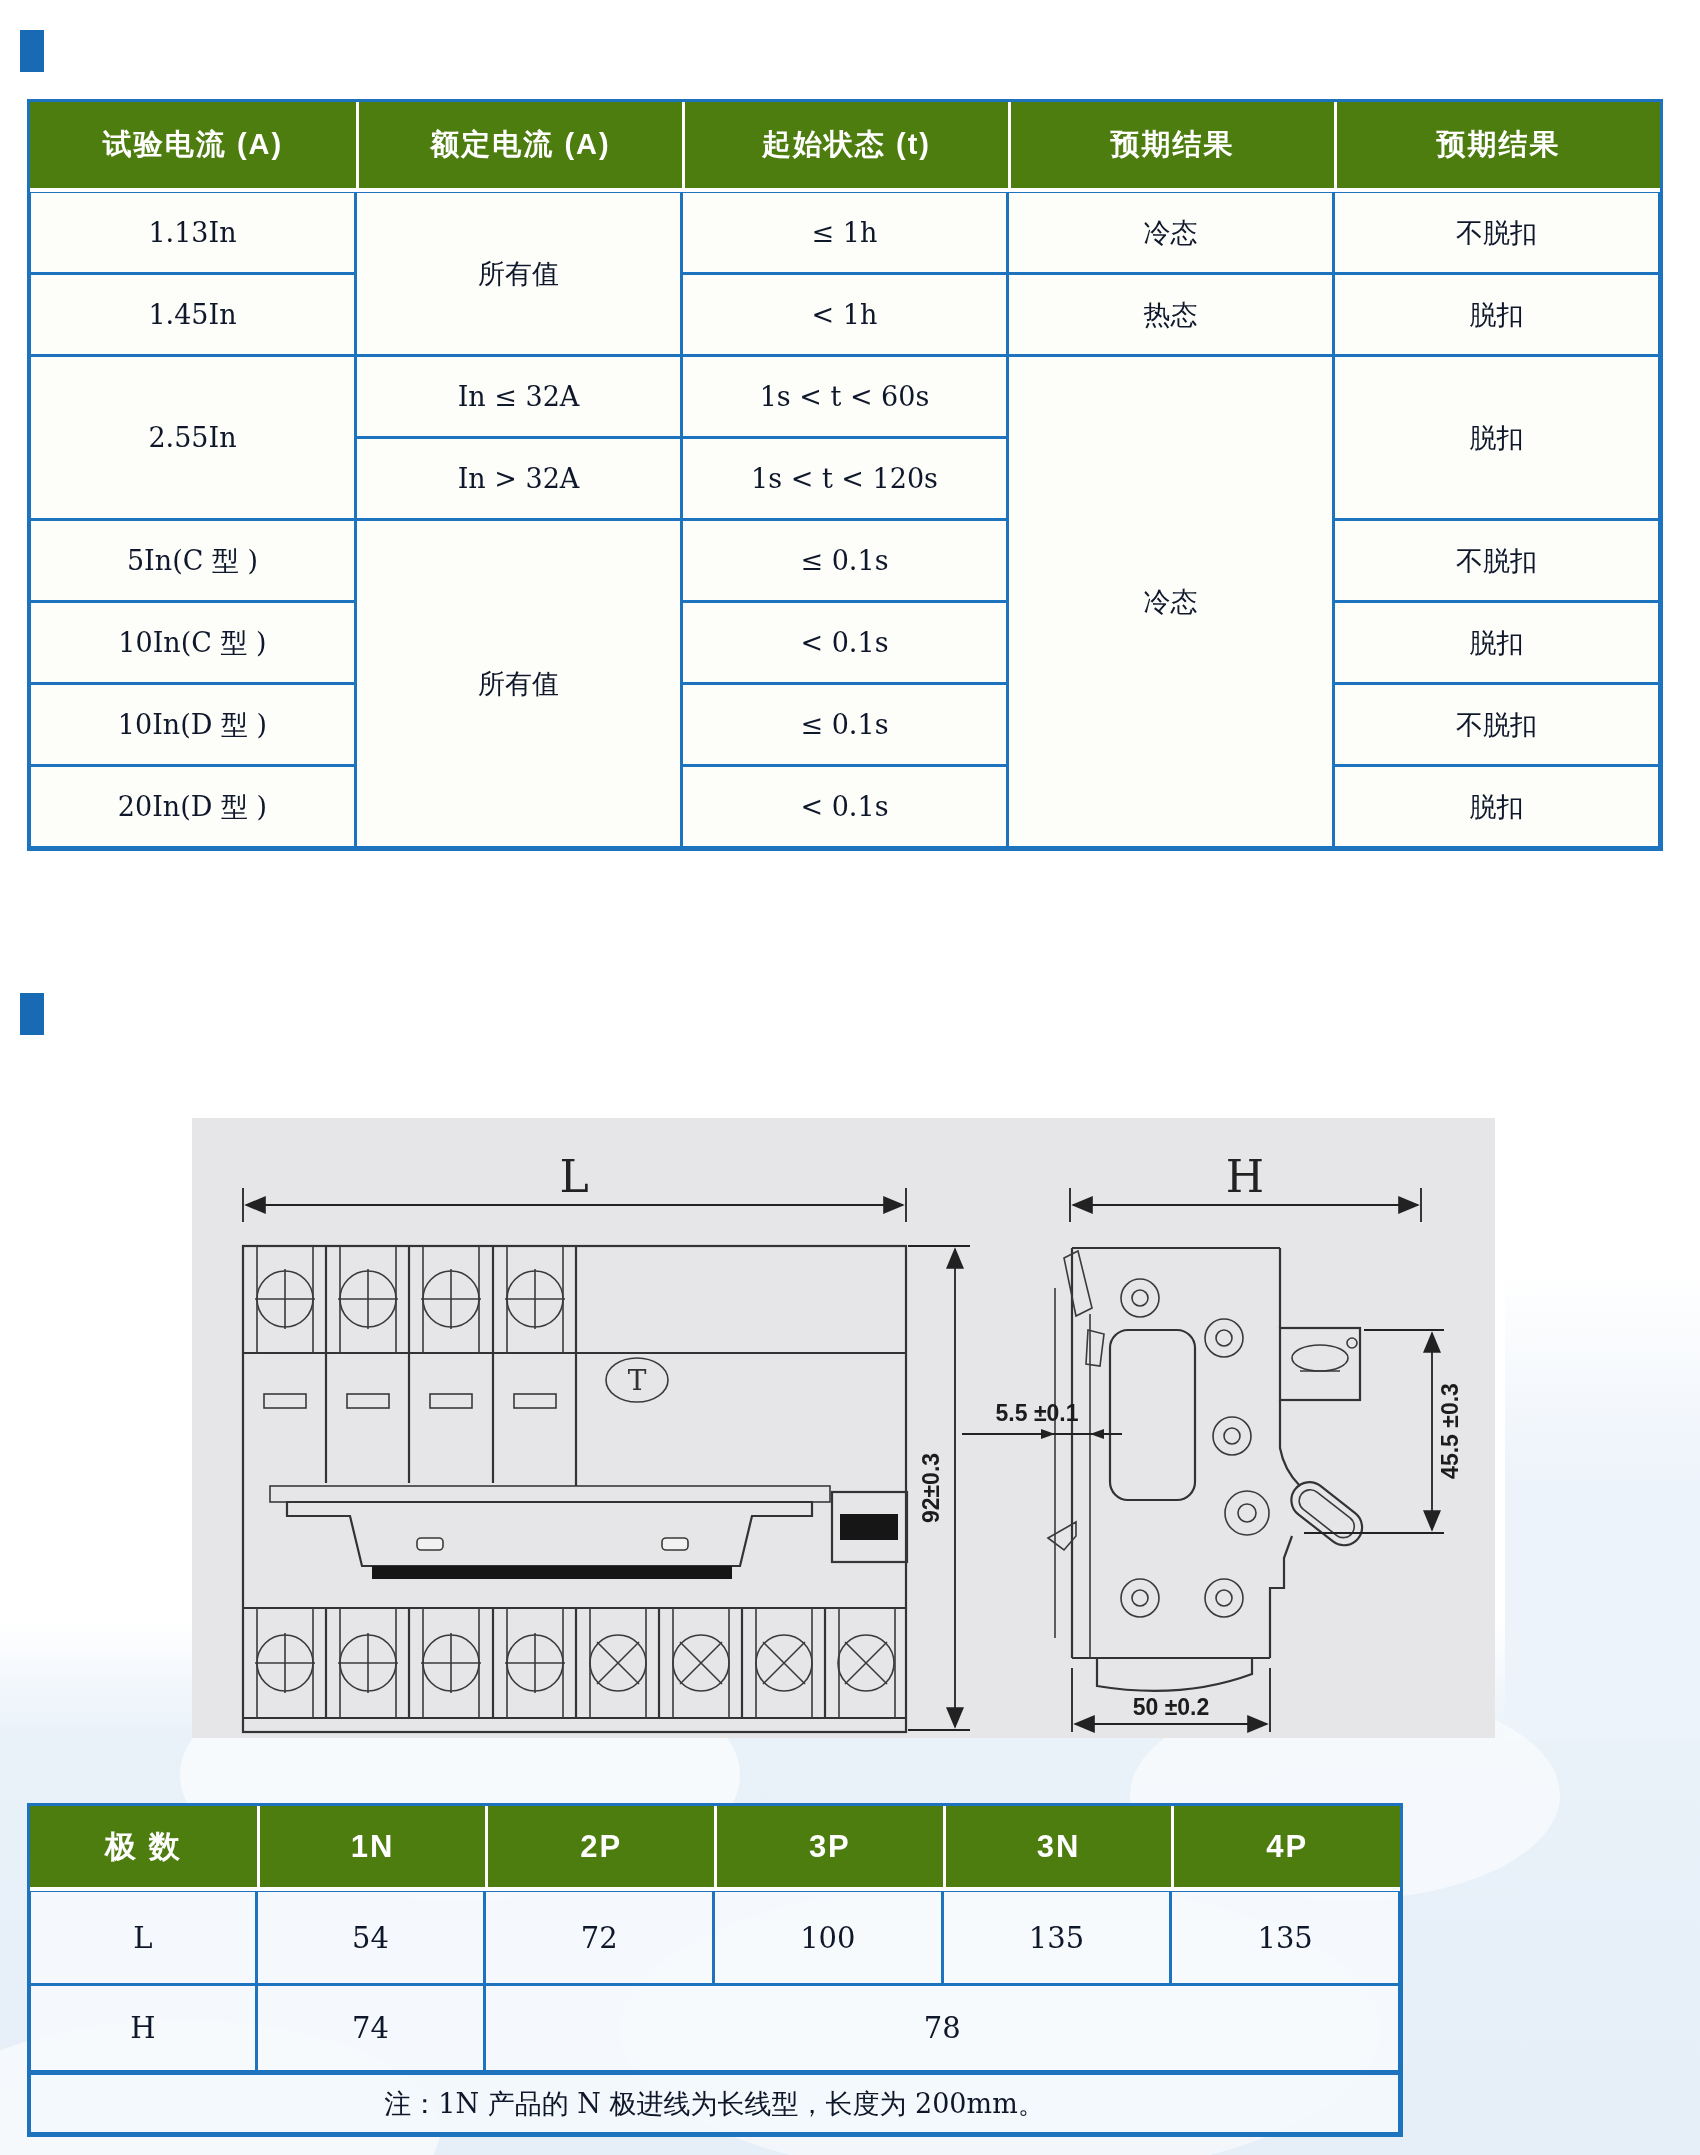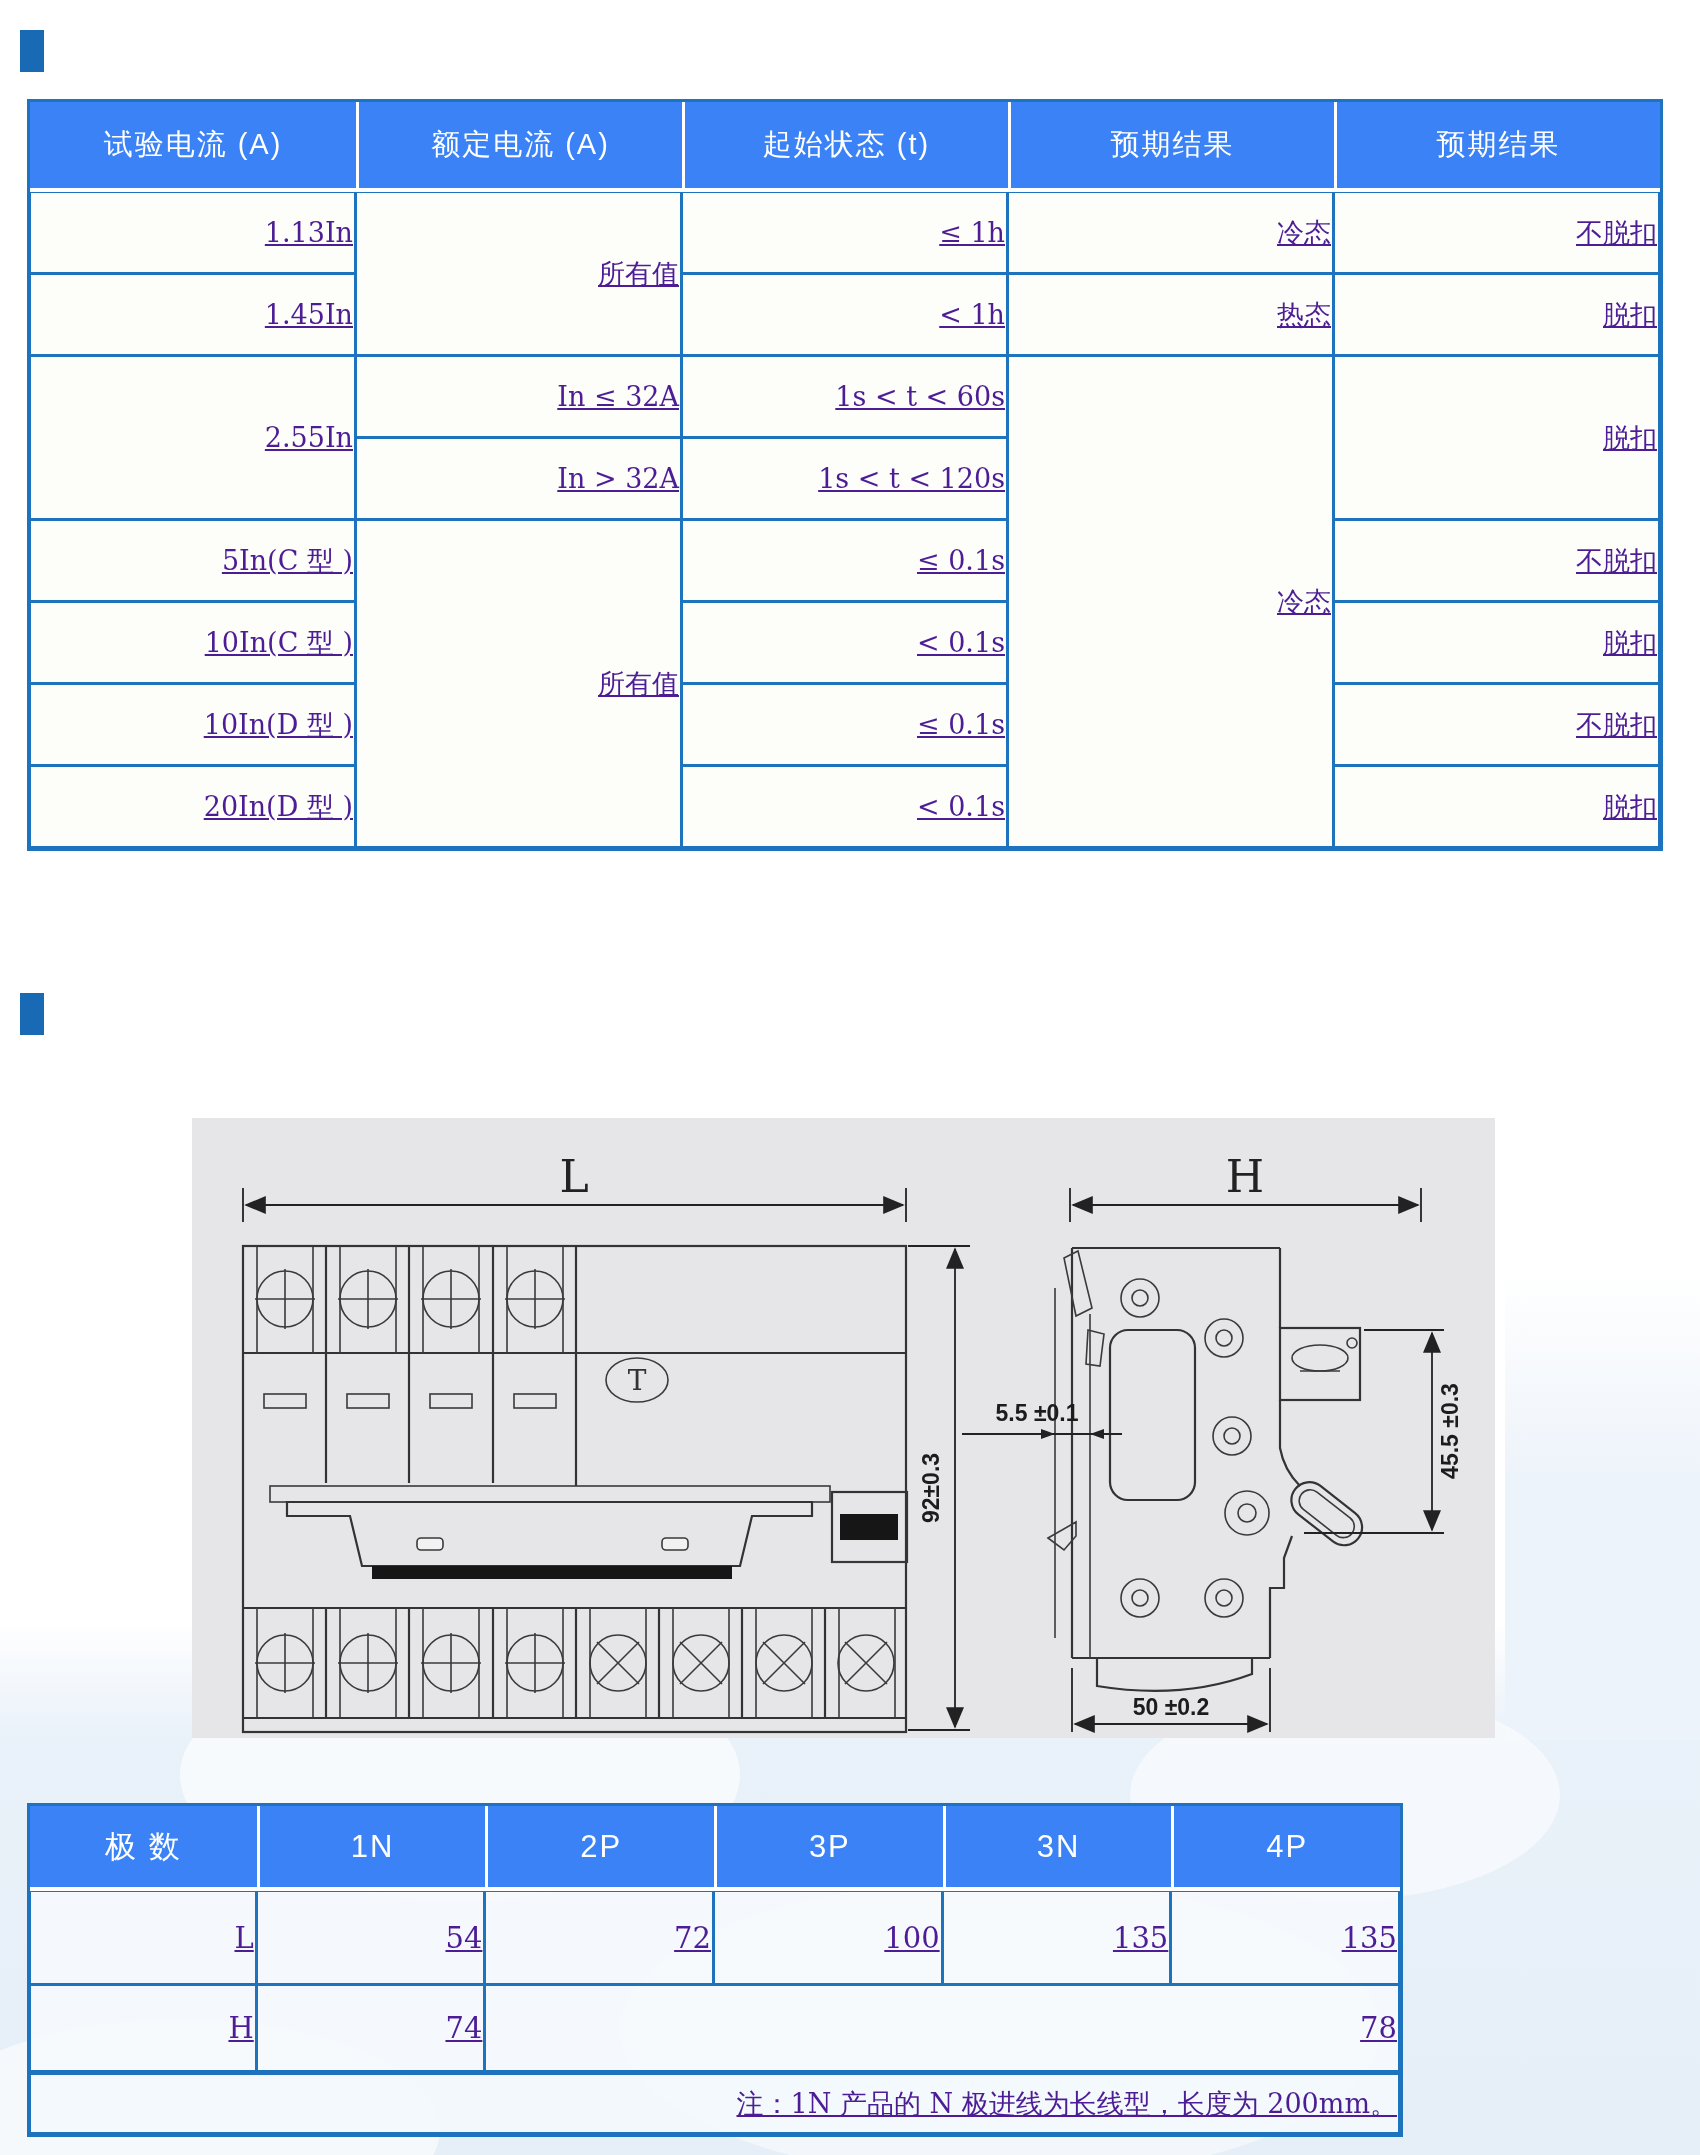--- a/index.html
+++ b/index.html
@@ -24,29 +24,29 @@
   .sec-head{position:absolute;left:20px;display:flex;align-items:center;}
   .sec-square{width:24px;height:42px;background:#176ab3;margin-right:26px;}
   .sec-title{font-size:39px;font-weight:700;color:#4d4d4d;letter-spacing:2px;}
   .sec5{top:30px;}
   .sec6{top:993px;}
 
   
   table.doc{border-collapse:separate;border-spacing:0;table-layout:fixed;
     border:3px solid #1e73bf;}
   table.doc th{
-    background:#3b82f6;color:#fff;font-weight:400;text-align:center;vertical-align:middle;
+    background:#4d7c0f;color:#fff;font-weight:700;text-align:center;vertical-align:middle;
     border-left:3px solid #ffffff;border-bottom:4px solid #ffffff;border-top:0;border-right:0;
     letter-spacing:2px;}
   table.doc th:first-child{border-left:0;}
   table.doc td{
     border-right:2px solid #1e73bf;border-bottom:2px solid #1e73bf;
     border-left:1px solid #1e73bf;border-top:1px solid #1e73bf;
-    text-align:right;vertical-align:middle;
-    font-family:"DejaVu Serif", serif;color:#4c1d95;text-decoration:underline;}
+    text-align:center;vertical-align:middle;
+    font-family:"DejaVu Serif", serif;color:#0f172a;}
 
   
   .trip-wrap{position:absolute;left:27px;top:99px;width:1636px;}
   .trip-wrap table{width:100%;}
   .trip-wrap th{height:84px;font-size:29px;}
   .trip-wrap td{height:77px;font-size:27px;background:#fdfdfa;}
 
   
   .panel{position:absolute;left:192px;top:1118px;width:1303px;height:620px;background:#e6e6e8;}
   .panel svg{display:block;}

